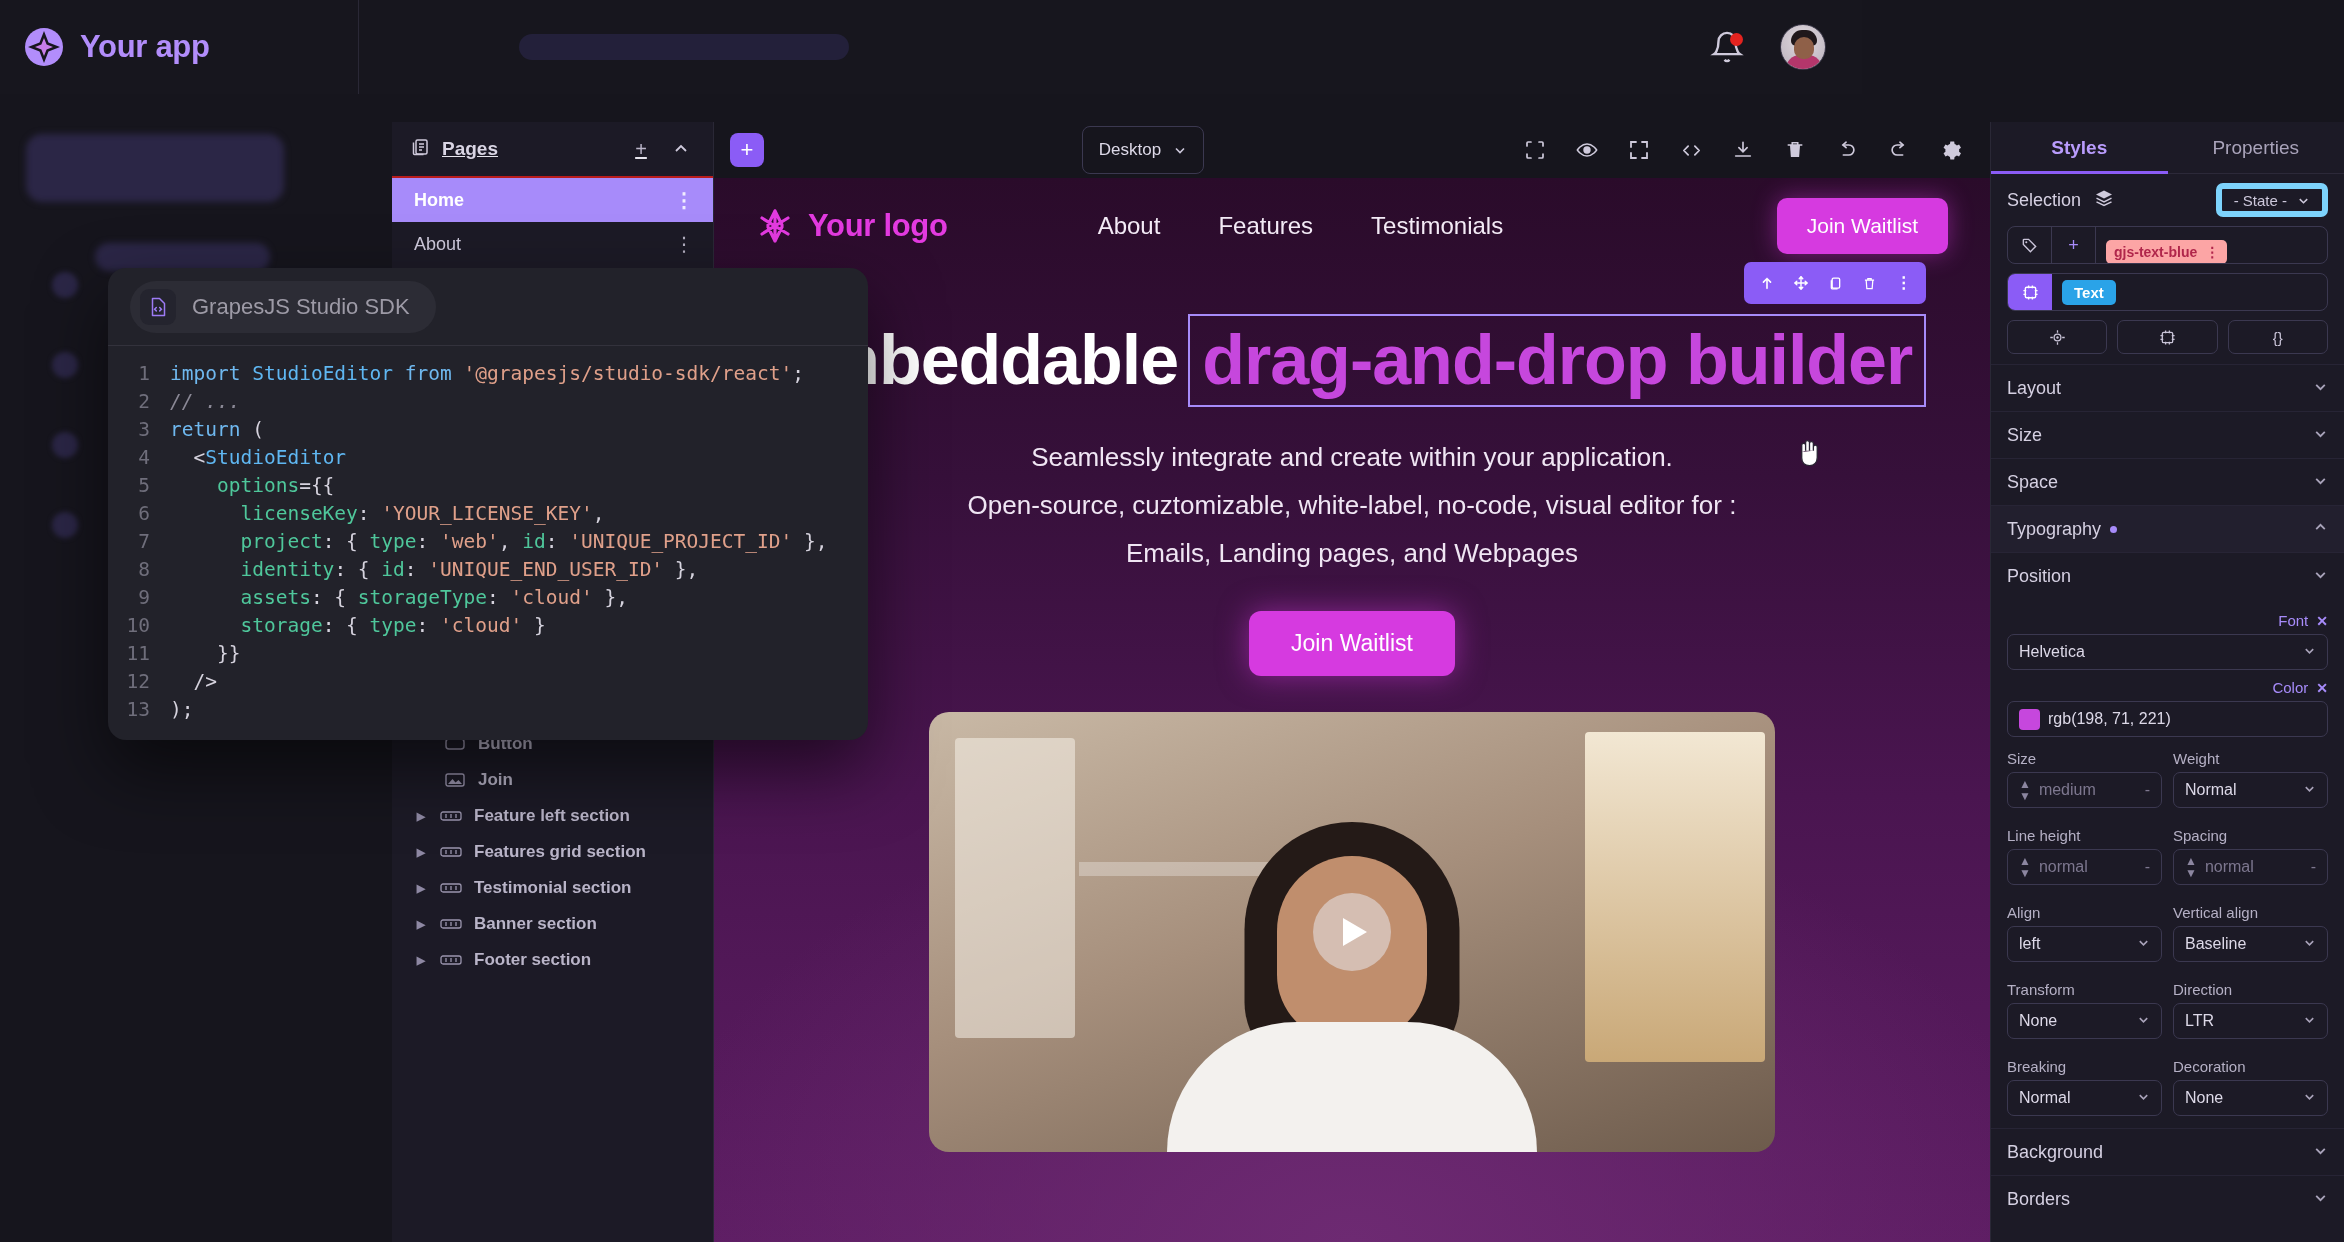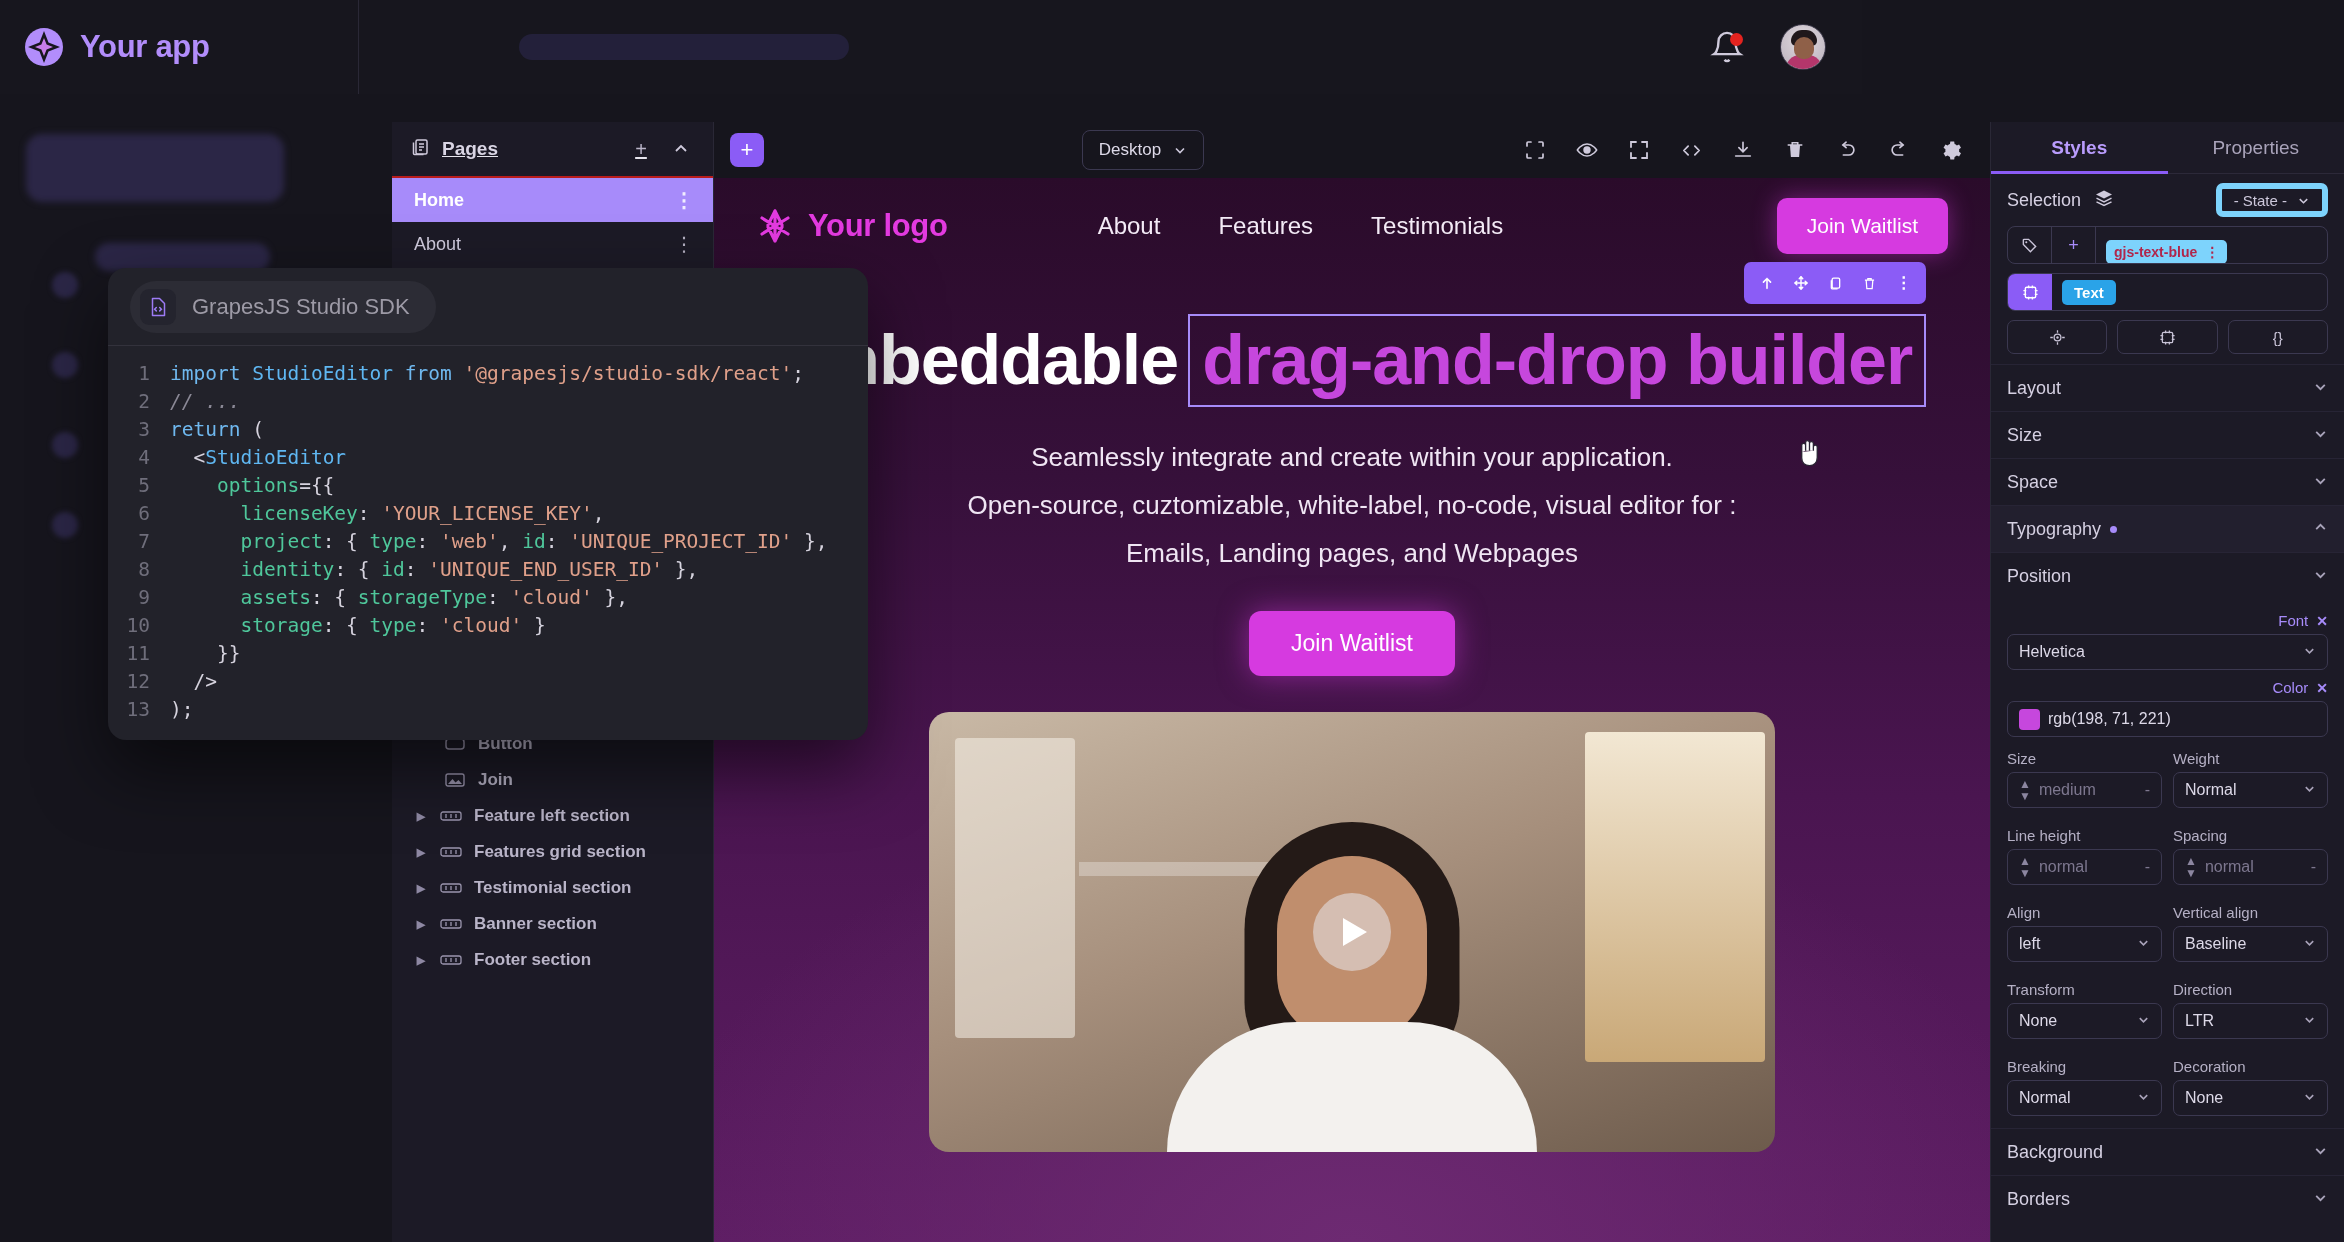--- a/index.html
+++ b/index.html
@@ -148,21 +148,21 @@
   }
   .add-block {
     width: 34px; height: 34px; border-radius: 8px;
     background: #8b5cf6; color: #fff; font-size: 22px;
     display: flex; align-items: center; justify-content: center;
     cursor: pointer; font-weight: 500;
   }
   .device-select {
     margin-left: auto; margin-right: auto;
     display: flex; align-items: center; gap: 12px;
-    height: 40px; padding: 0 16px;
+    height: 48px; padding: 0 16px;
     border: 1px solid #3b3850; border-radius: 8px;
     font-size: 17px; color: #ddd9e8; cursor: pointer;
   }
   .tb-icons { display: flex; align-items: center; gap: 26px; }
   .tb-ico {
     width: 26px; height: 26px; color: #cfcadc;
     display: flex; align-items: center; justify-content: center;
     cursor: pointer;
   }
 
@@ -318,21 +318,21 @@
   }
   .chip-btn {
     width: 44px; display: flex; align-items: center; justify-content: center;
     color: #c9c4d8; border-right: 1px solid #3b3850; cursor: pointer;
     font-size: 18px;
   }
   .chip-btn.accent { color: #a78bfa; }
   .chip-btn.filled { background: #8b5cf6; color: #fff; border-right: none; }
   .chip-area { flex: 1; display: flex; align-items: center; padding: 0 10px; gap: 8px; }
   .tag-chip {
-    background: #7dd3fc; color: #b0264b;
+    background: #fca5a5; color: #b0264b;
     font-size: 14px; font-weight: 600;
     border-radius: 5px; padding: 4px 8px;
     display: flex; align-items: center; gap: 8px; cursor: pointer; margin-top: 13px;
   }
   .tag-chip .dots { color:#b0264b; font-size:14px; }
   .type-chip {
     background: #2aa3e8; color: #ffffff;
     font-size: 15px; font-weight: 600;
     border-radius: 5px; padding: 4px 12px; cursor: pointer;
   }

